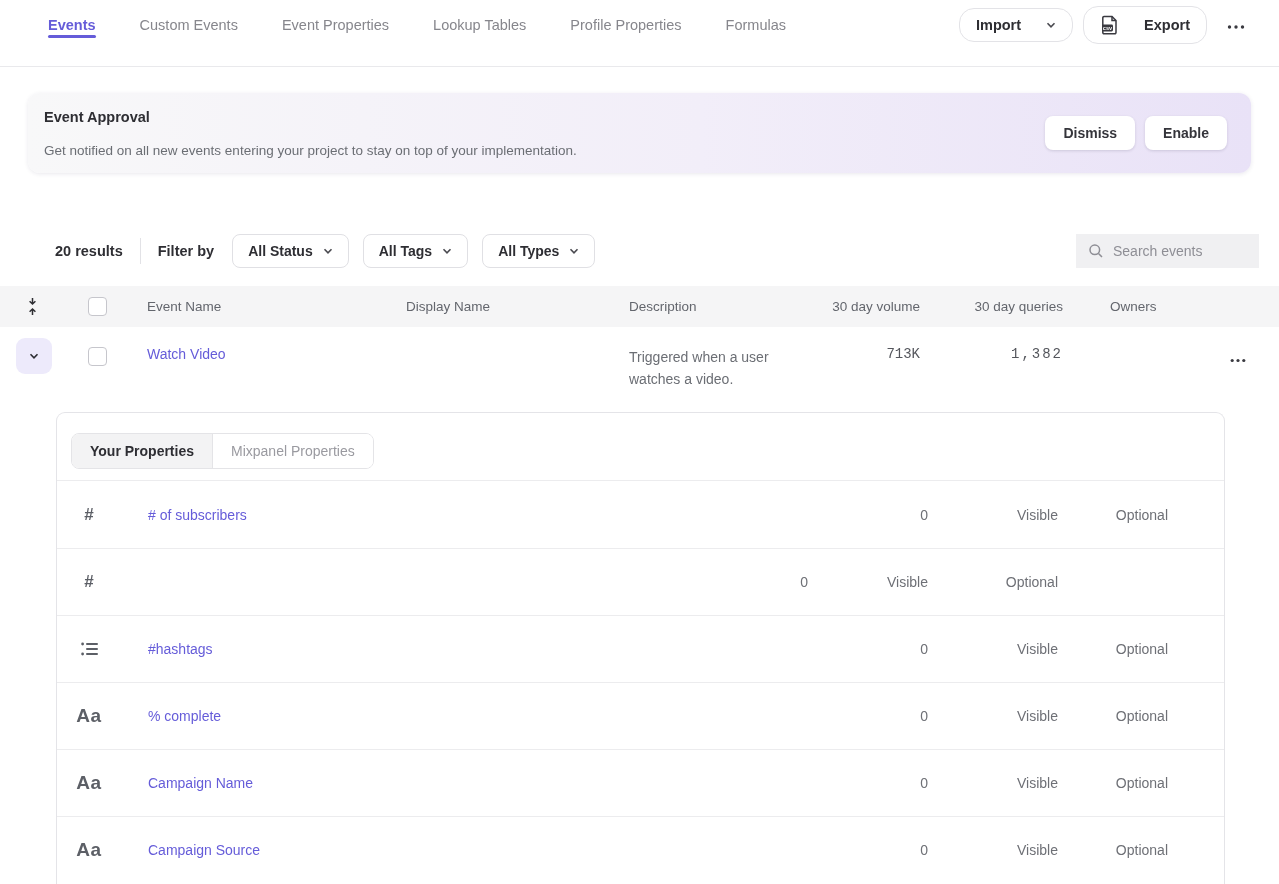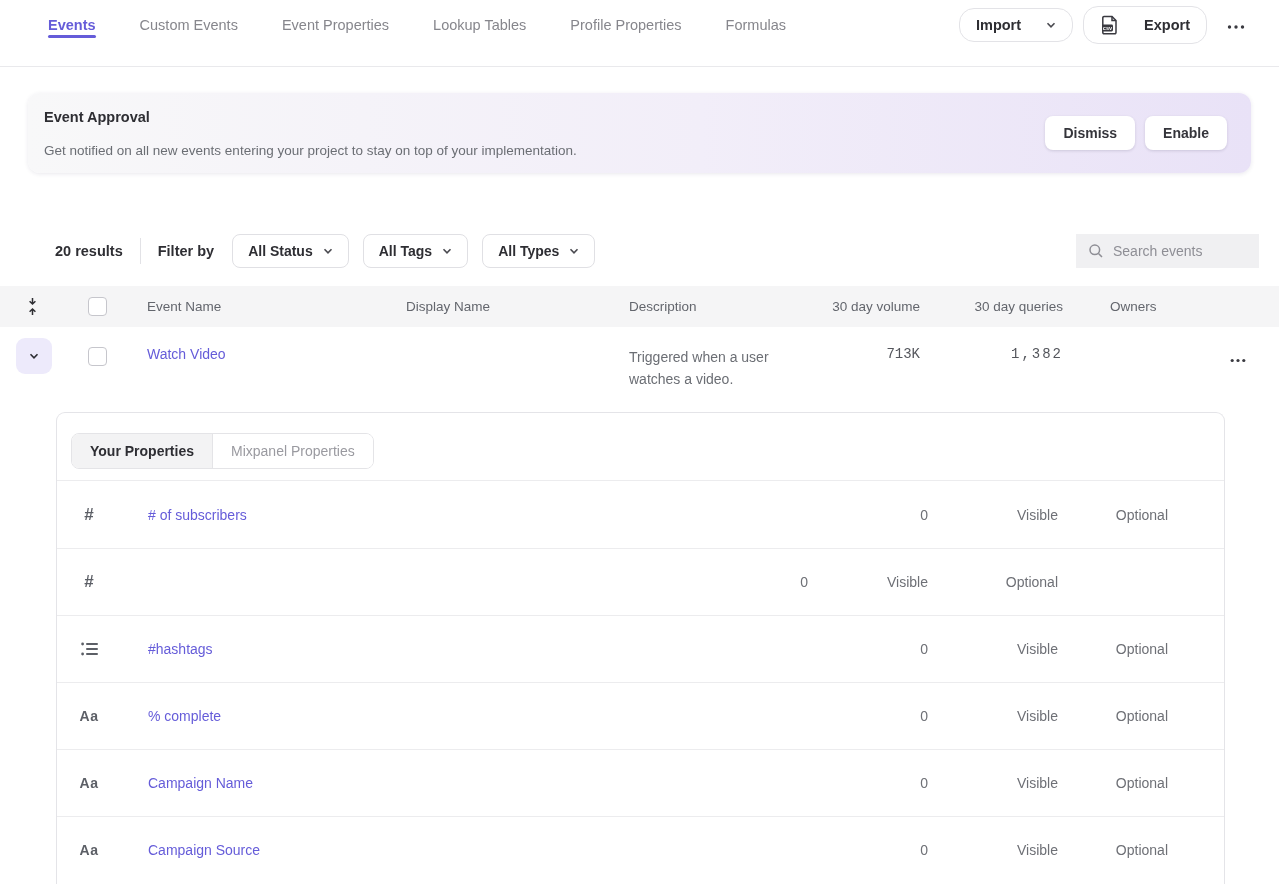--- a/index.html
+++ b/index.html
@@ -83,21 +83,21 @@
   .seg { display:inline-flex; border:1px solid #e4e4e7; border-radius:8px; overflow:hidden; }
   .seg-item { padding:9px 18px; font-size:14px; font-weight:500; color:#9a9aa0;
     background:#fff; cursor:pointer; white-space:nowrap; }
   .seg-item.active { background:#f3f3f4; color:#2e2e33; font-weight:700; }
   .seg-item + .seg-item { border-left:1px solid #e4e4e7; }
 
   .prow { display:grid; grid-template-columns:64px 1fr 120px 130px 110px;
     padding-right:56px; height:67px; align-items:center; }
   .prow + .prow { border-top:1px solid #ececee; }
   .picon { display:flex; justify-content:center; color:#5c5f66; font-size:17px; font-weight:600; }
-  .picon.aa { font-size:14px; font-weight:600; letter-spacing:0.5px; }
+  .picon.aa { font-size:19px; font-weight:600; letter-spacing:0.5px; }
   .pname { padding-left:27px; }
   .pname a { color:#655cd9; text-decoration:none; font-size:14px; cursor:pointer; }
   .pval { text-align:right; color:#6e7076; font-size:14px; }
 </style>
 </head>
 <body>
 
 <div class="topnav">
   <div class="tabs">
     <div class="tab active">Events</div>

